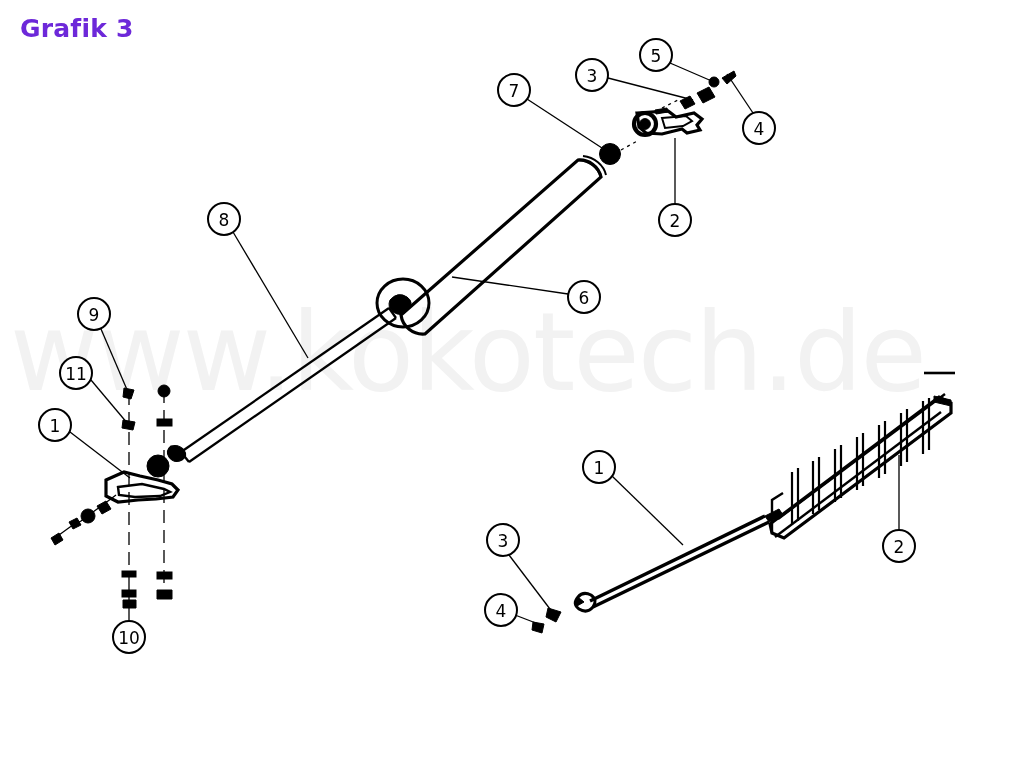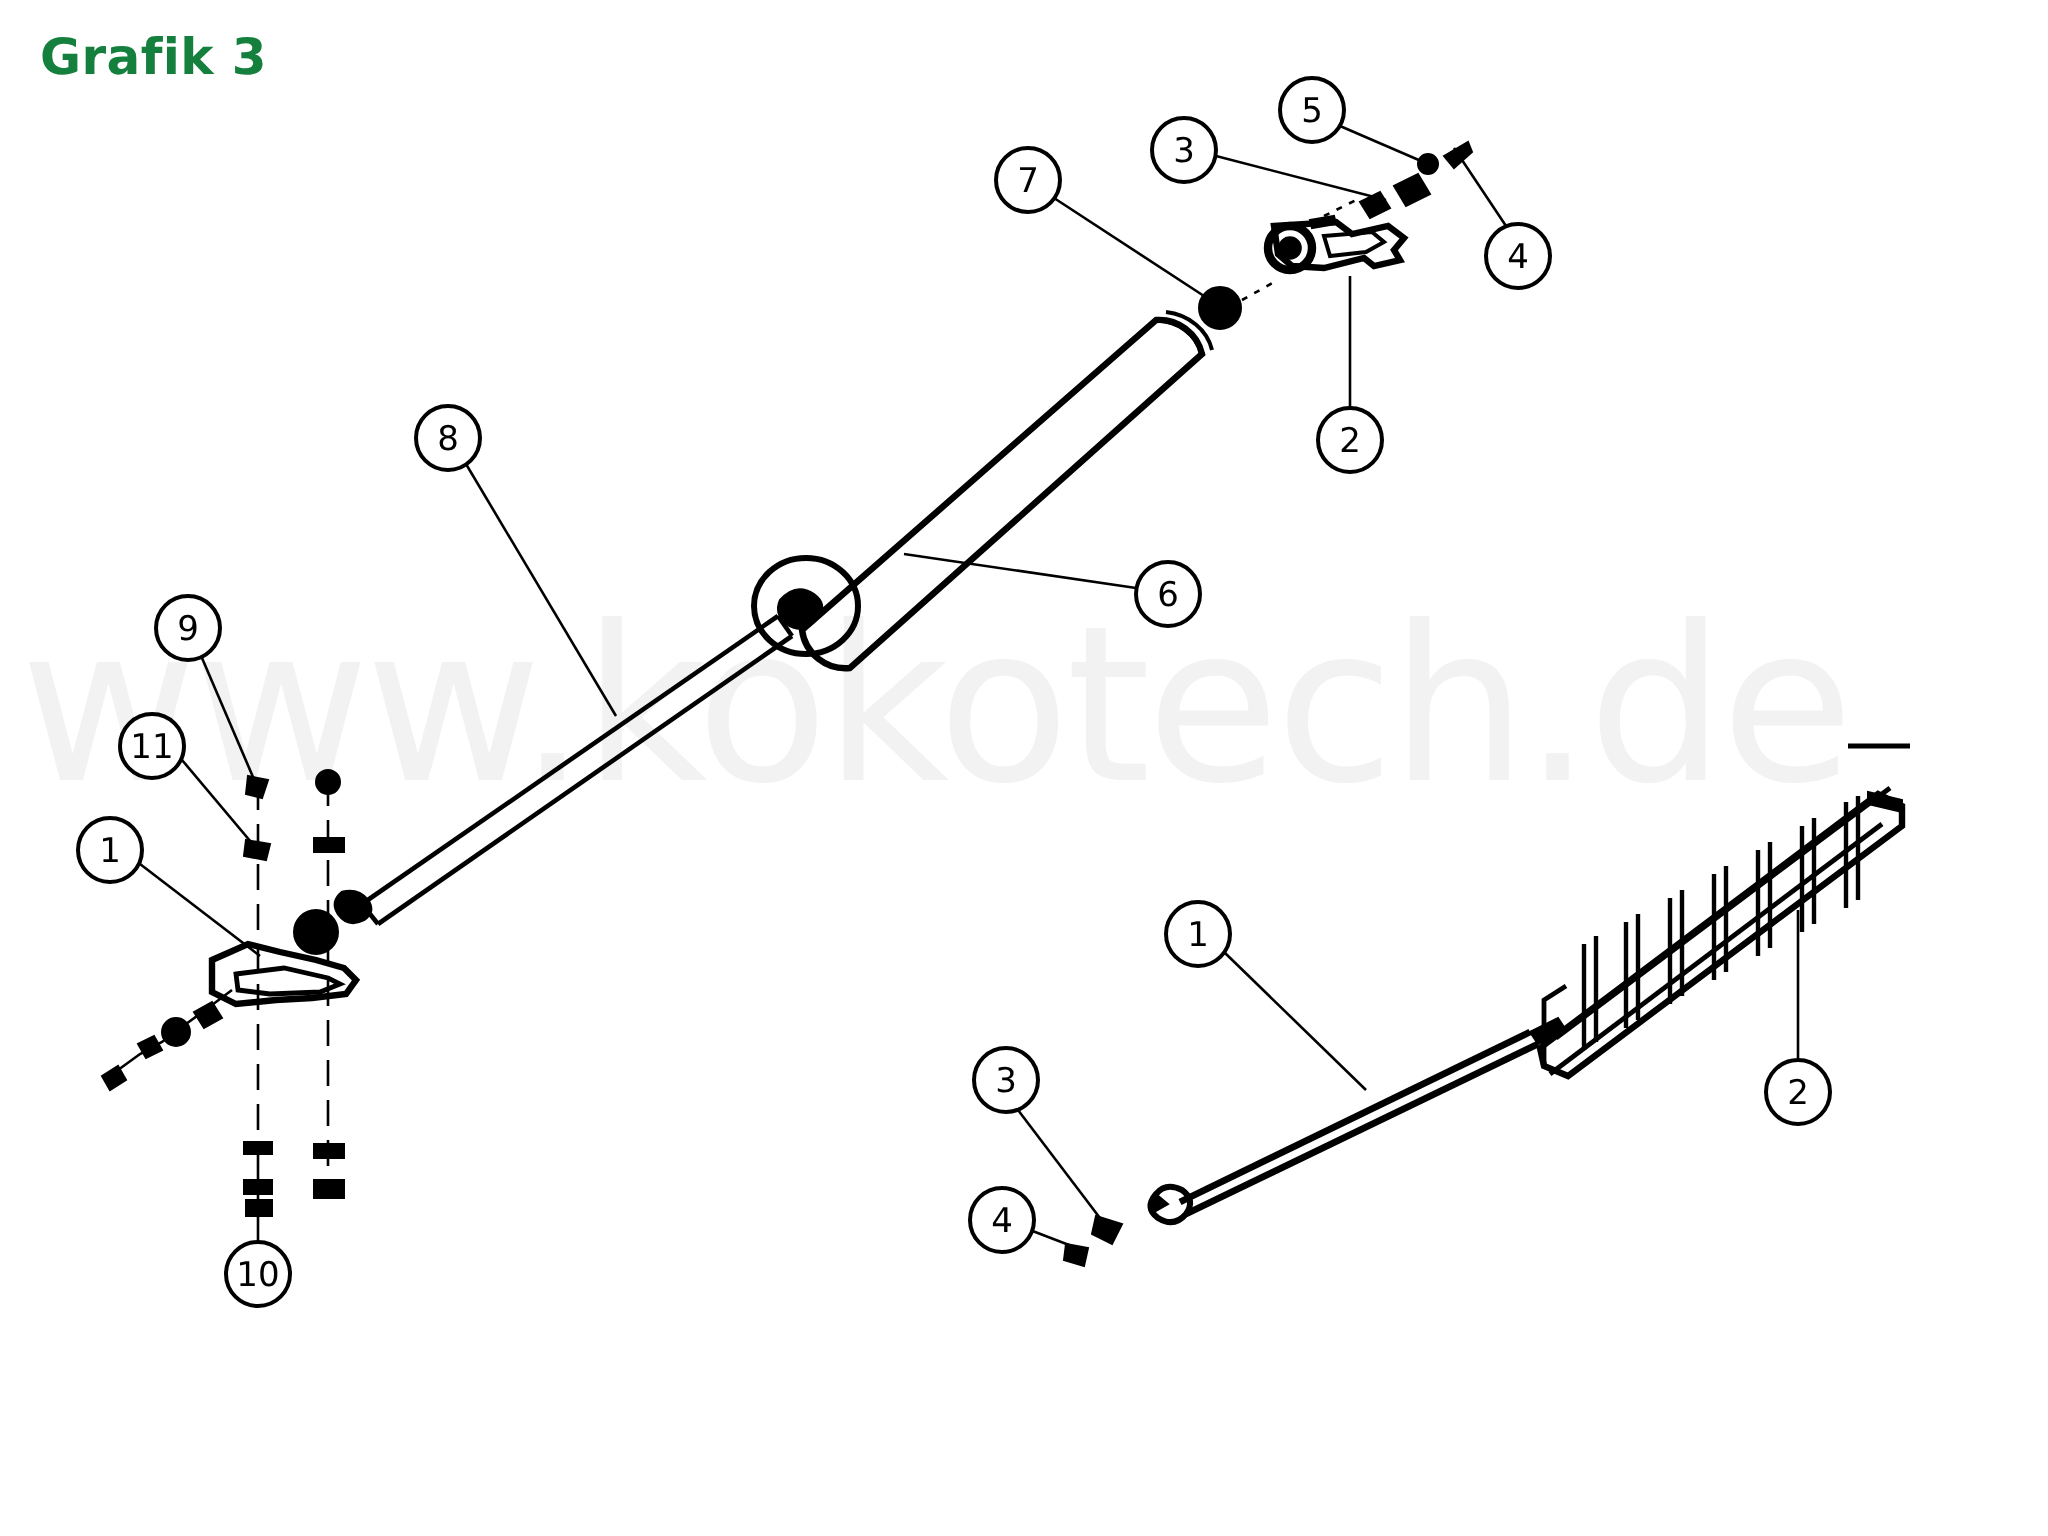--- a/index.html
+++ b/index.html
@@ -68,21 +68,21 @@
   .dashaxis {
     stroke: #000000;
     stroke-width: 1.3;
     fill: none;
     stroke-dasharray: 13 7;
   }
 </style>
 </head>
 <body>
 
-<div id="page-title" style="color: #15803d;">Grafik 3</div>
+<div id="page-title" style="color: #6d28d9;">Grafik 3</div>
 
 <svg id="diagram-svg" viewBox="0 0 1024 768">
 
   <text class="wm-text" id="wm-label" x="10" y="390" style="fill: rgb(242, 242, 242);">www.kokotech.de</text>
 
   <g>
 
     <path class="outline" stroke-width="3.2" d="M 401,315 L 578,160 A 22,22 0 0 1 601,177 L 425,334 A 22,22 0 0 1 401,315 Z"></path>
 
     <path class="outline" stroke-width="2.6" d="M 578,160 A 24,22 0 0 1 601,177"></path>

